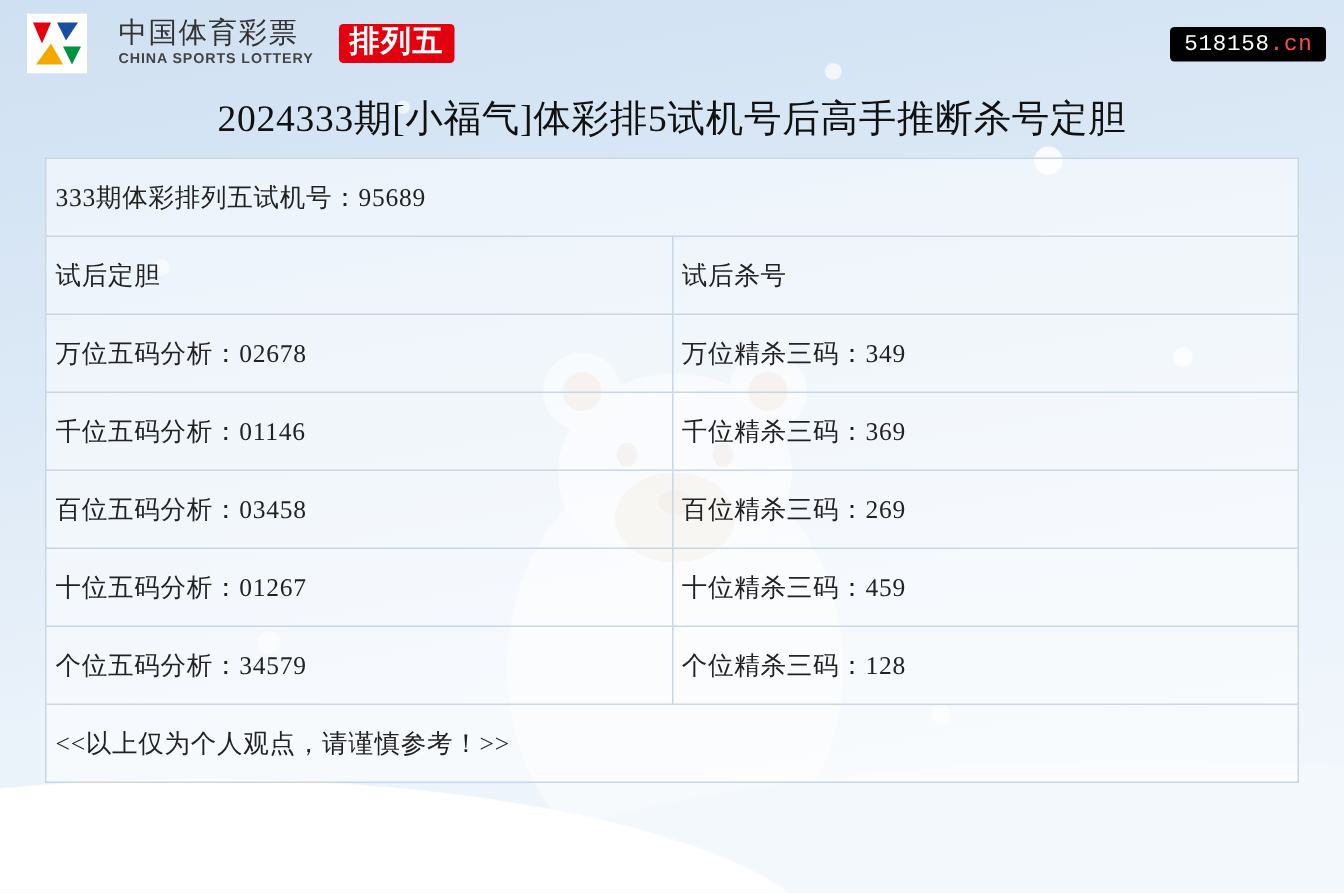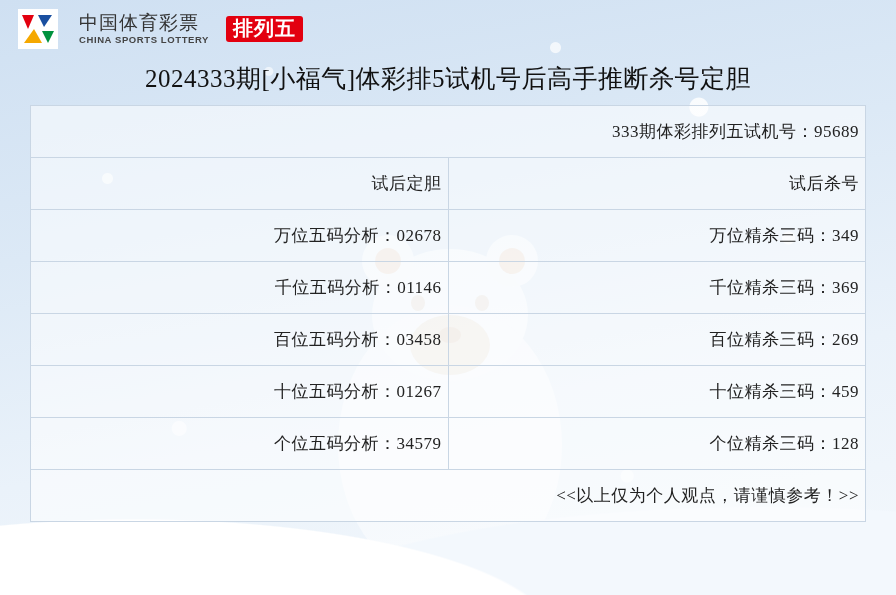--- a/index.html
+++ b/index.html
@@ -135,21 +135,21 @@
     margin: 0 auto;
   }
   table.main {
     width: 100%;
     border-collapse: collapse;
     background: rgba(255,255,255,0.55);
     table-layout: fixed;
   }
   table.main td {
     border: 1px solid #c9d6e4;
-    text-align: right;
+    text-align: left;
     font-size: 17px;
     color: #222;
     height: 51px;
     padding: 0 6px;
     letter-spacing: 0.5px;
   }
   td.row-head {
     font-size: 17px;
     height: 46px;
   }
@@ -193,20 +193,23 @@
         <polygon points="24,22 36,22 30,34" fill="#00923f"></polygon>
       </svg>
     </span>
     <span class="logo-text">
       <div class="logo-cn">中国体育彩票</div>
       <div class="logo-en">CHINA SPORTS LOTTERY</div>
     </span>
     <span class="logo-badge">排列五</span>
   </div>
   <div class="header-spacer"></div>
+  <div class="site-tag">
+    <span>518158</span><span class="dom">.cn</span>
+  </div>
 </div>
 
 <h1 class="page-title">2024333期[小福气]体彩排5试机号后高手推断杀号定胆</h1>
 
 <div class="table-wrap">
   <table class="main">
     <tbody>
       <tr>
         <td class="row-head" colspan="2">333期体彩排列五试机号：95689</td>
       </tr>

